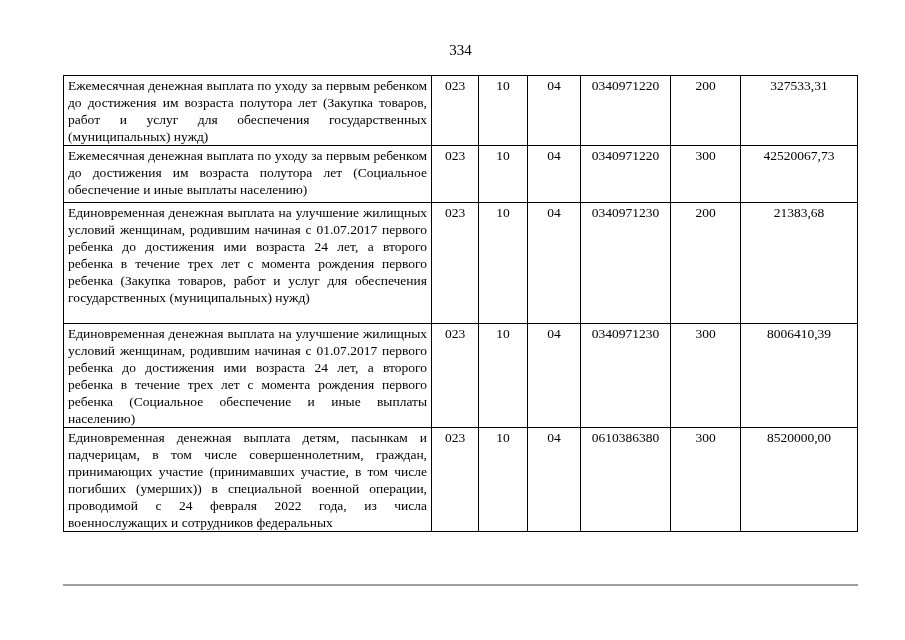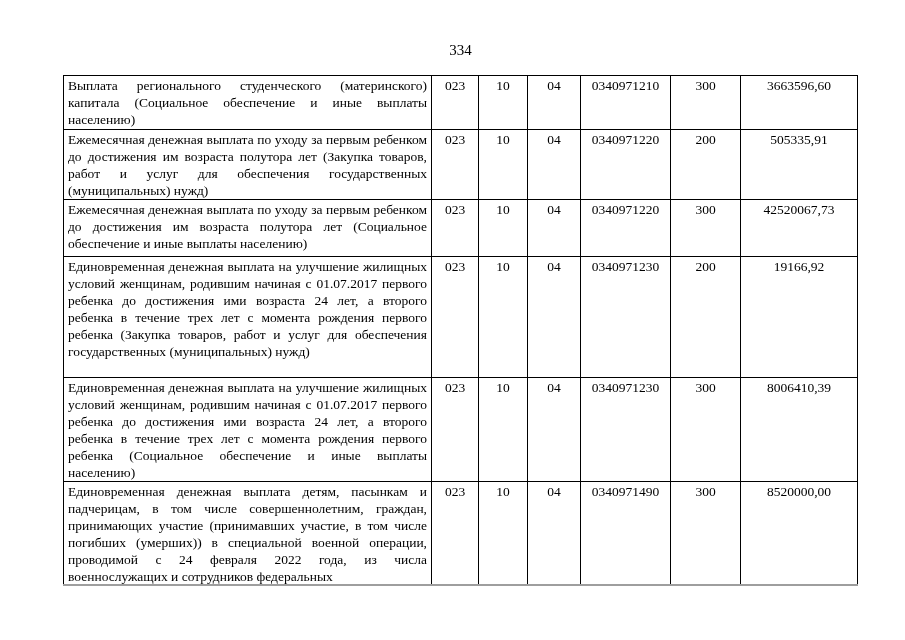--- a/index.html
+++ b/index.html
@@ -86,71 +86,62 @@
       <colgroup>
         <col class="c-desc">
           <col class="c-grbs">
           <col class="c-sec">
           <col class="c-subsec">
         <col class="c-target">
           <col class="c-etype">
           <col class="c-amount">
       </colgroup>
       <tbody>
-        <tr class="r1">
-          <td class="desc">Выплата регионального студенческого (материнского) капитала (Социальное обеспечение и иные выплаты населению)</td>
-          <td class="num">023</td>
-          <td class="num">10</td>
-          <td class="num">04</td>
-          <td class="num">0340971210</td>
-          <td class="num">300</td>
-          <td class="num">3663596,60</td>
-        </tr>
         <tr class="r2">
           <td class="desc">Ежемесячная денежная выплата по уходу за первым ребенком до достижения им возраста полутора лет (Закупка товаров, работ и услуг для обеспечения государственных (муниципальных) нужд)</td>
           <td class="num">023</td>
           <td class="num">10</td>
           <td class="num">04</td>
           <td class="num">0340971220</td>
           <td class="num">200</td>
-          <td class="num">505335,91</td>
+          <td class="num">327533,31</td>
         </tr>
         <tr class="r3">
           <td class="desc">Ежемесячная денежная выплата по уходу за первым ребенком до достижения им возраста полутора лет (Социальное обеспечение и иные выплаты населению)</td>
           <td class="num">023</td>
           <td class="num">10</td>
           <td class="num">04</td>
           <td class="num">0340971220</td>
           <td class="num">300</td>
           <td class="num">42520067,73</td>
         </tr>
         <tr class="r4">
           <td class="desc">Единовременная денежная выплата на улучшение жилищных условий женщинам, родившим начиная с 01.07.2017 первого ребенка до достижения ими возраста 24 лет, а второго ребенка в течение трех лет с момента рождения первого ребенка (Закупка товаров, работ и услуг для обеспечения государственных (муниципальных) нужд)</td>
           <td class="num">023</td>
           <td class="num">10</td>
           <td class="num">04</td>
           <td class="num">0340971230</td>
           <td class="num">200</td>
-          <td class="num">19166,92</td>
+          <td class="num">21383,68</td>
         </tr>
         <tr class="r5">
           <td class="desc">Единовременная денежная выплата на улучшение жилищных условий женщинам, родившим начиная с 01.07.2017 первого ребенка до достижения ими возраста 24 лет, а второго ребенка в течение трех лет с момента рождения первого ребенка (Социальное обеспечение и иные выплаты населению)</td>
           <td class="num">023</td>
           <td class="num">10</td>
           <td class="num">04</td>
           <td class="num">0340971230</td>
           <td class="num">300</td>
           <td class="num">8006410,39</td>
         </tr>
         <tr class="r6">
           <td class="desc">Единовременная денежная выплата детям, пасынкам и падчерицам, в том числе совершеннолетним, граждан, принимающих участие (принимавших участие, в том числе погибших (умерших)) в специальной военной операции, проводимой с 24 февраля 2022 года, из числа военнослужащих и сотрудников федеральных</td>
           <td class="num">023</td>
           <td class="num">10</td>
           <td class="num">04</td>
-          <td class="num">0340971490</td>
+          <td class="num">0610386380</td>
           <td class="num">300</td>
           <td class="num">8520000,00</td>
         </tr>
       </tbody>
     </table>
   </div>
 
 </div>
 
 </body></html>

